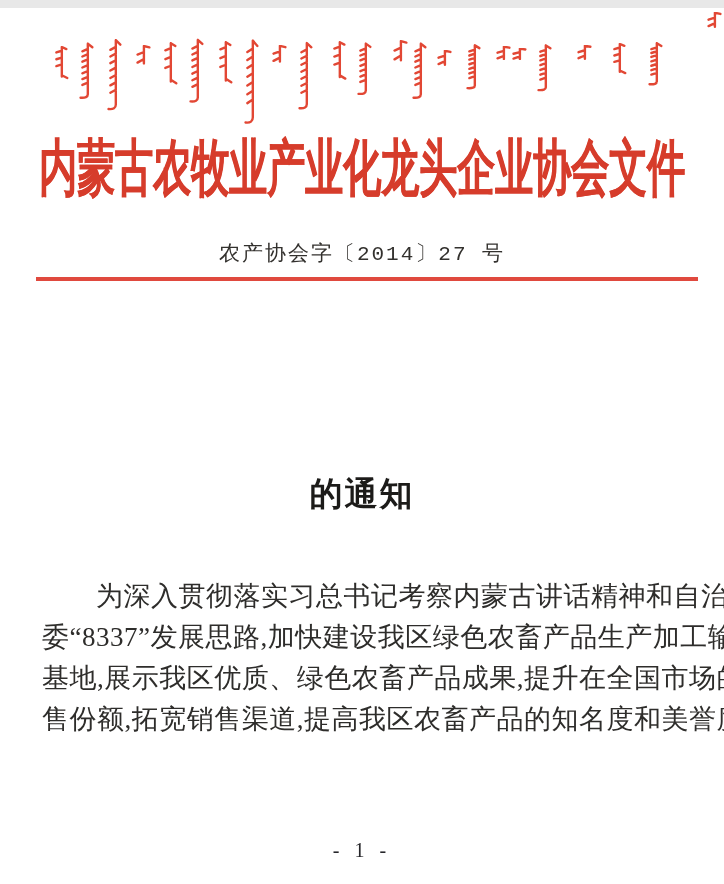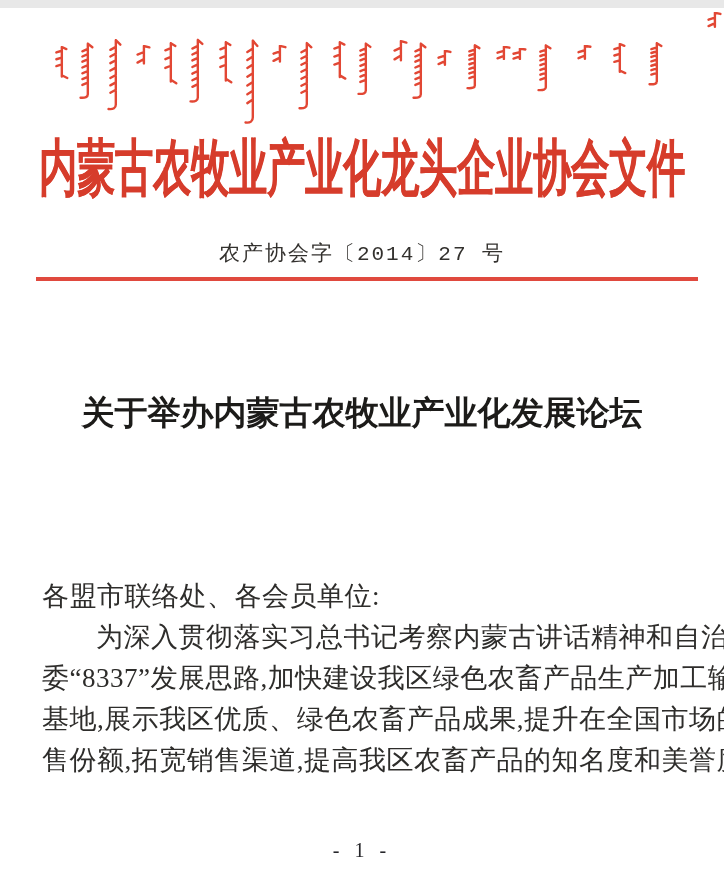--- a/index.html
+++ b/index.html
@@ -203,25 +203,24 @@
         <path d="M12 5 L12 92 M12 5 L18 12 M12 35 L5 48 M12 70 L5 88" vector-effect="non-scaling-stroke"></path>
       </svg>
     </div>
 
   <div class="org-title">内蒙古农牧业产业化龙头企业协会文件</div>
 
   <div class="doc-number">农产协会字〔2014〕27 号</div>
 
   <div class="red-rule"></div>
 
-  <div class="doc-title-line1">关于举办内蒙古农牧业产业化发展论坛</div>
-
+
+  <div class="doc-title-line2">的通知</div>
 
   <div class="body-block">
-    <div class="body-line">各盟市联络处、各会员单位:</div>
     <div class="body-line indent">为深入贯彻落实习总书记考察内蒙古讲话精神和自治区党</div>
     <div class="body-line">委“8337”发展思路,加快建设我区绿色农畜产品生产加工输出</div>
     <div class="body-line">基地,展示我区优质、绿色农畜产品成果,提升在全国市场的销</div>
     <div class="body-line">售份额,拓宽销售渠道,提高我区农畜产品的知名度和美誉度,</div>
   </div>
 
   <div class="page-number">- 1 -</div>
 
 </div>
 

